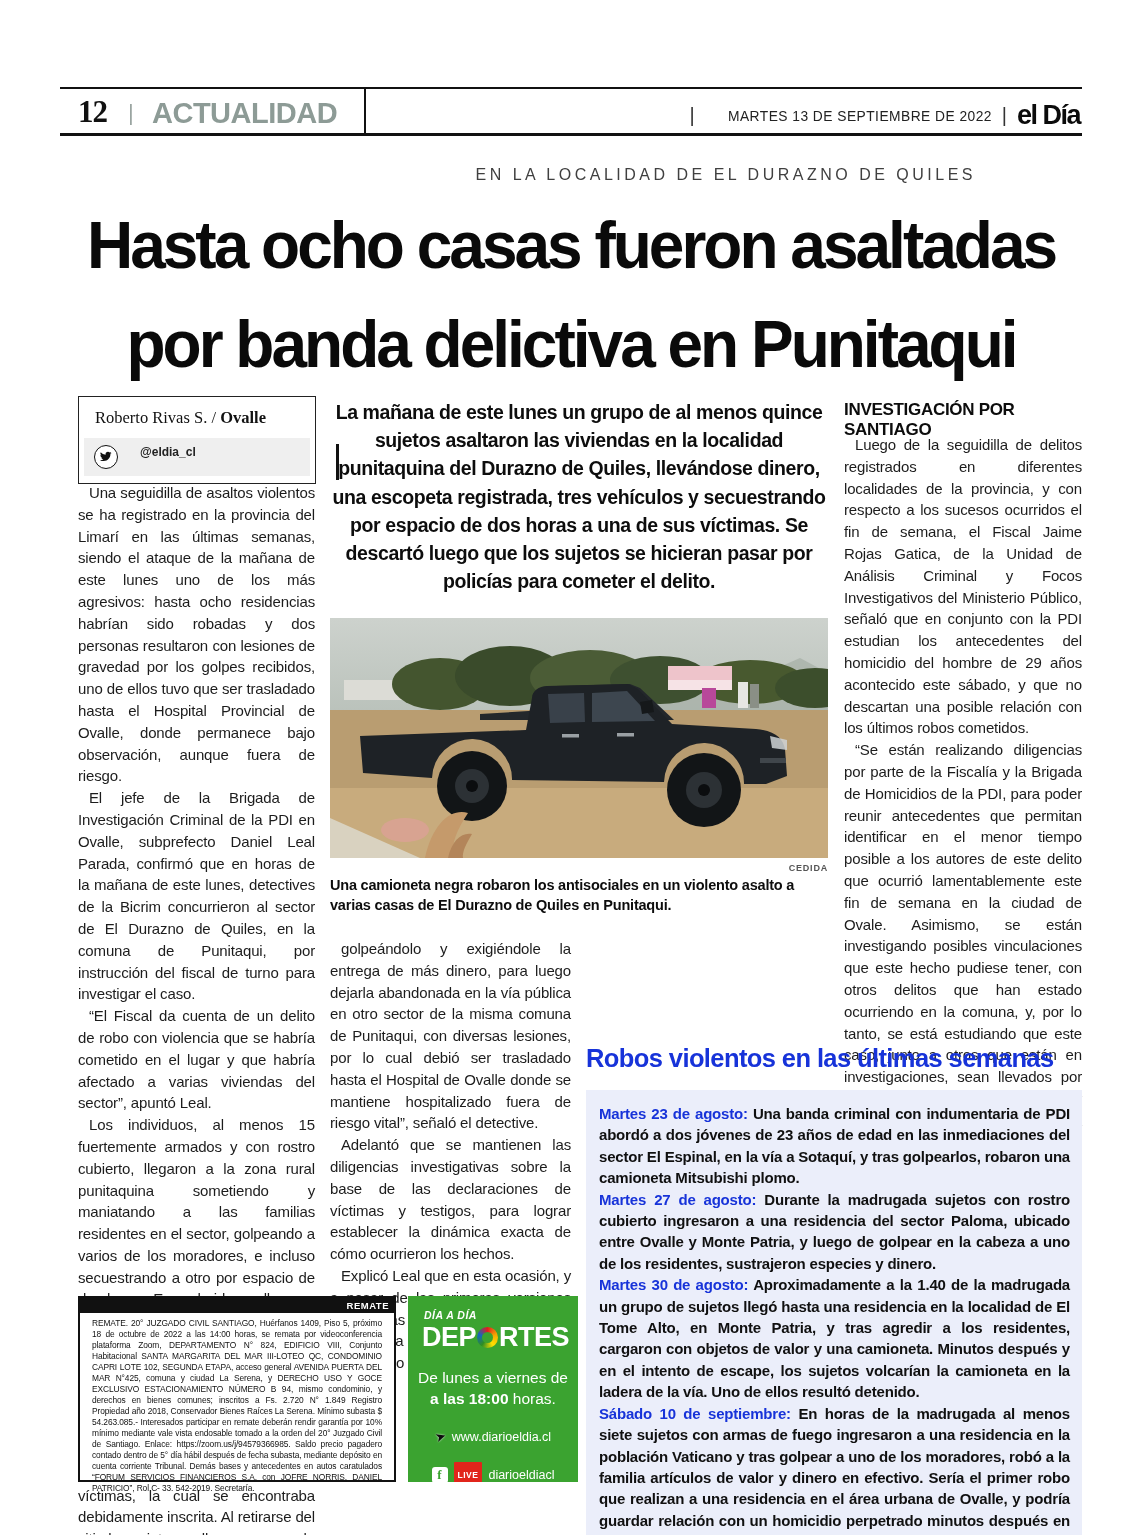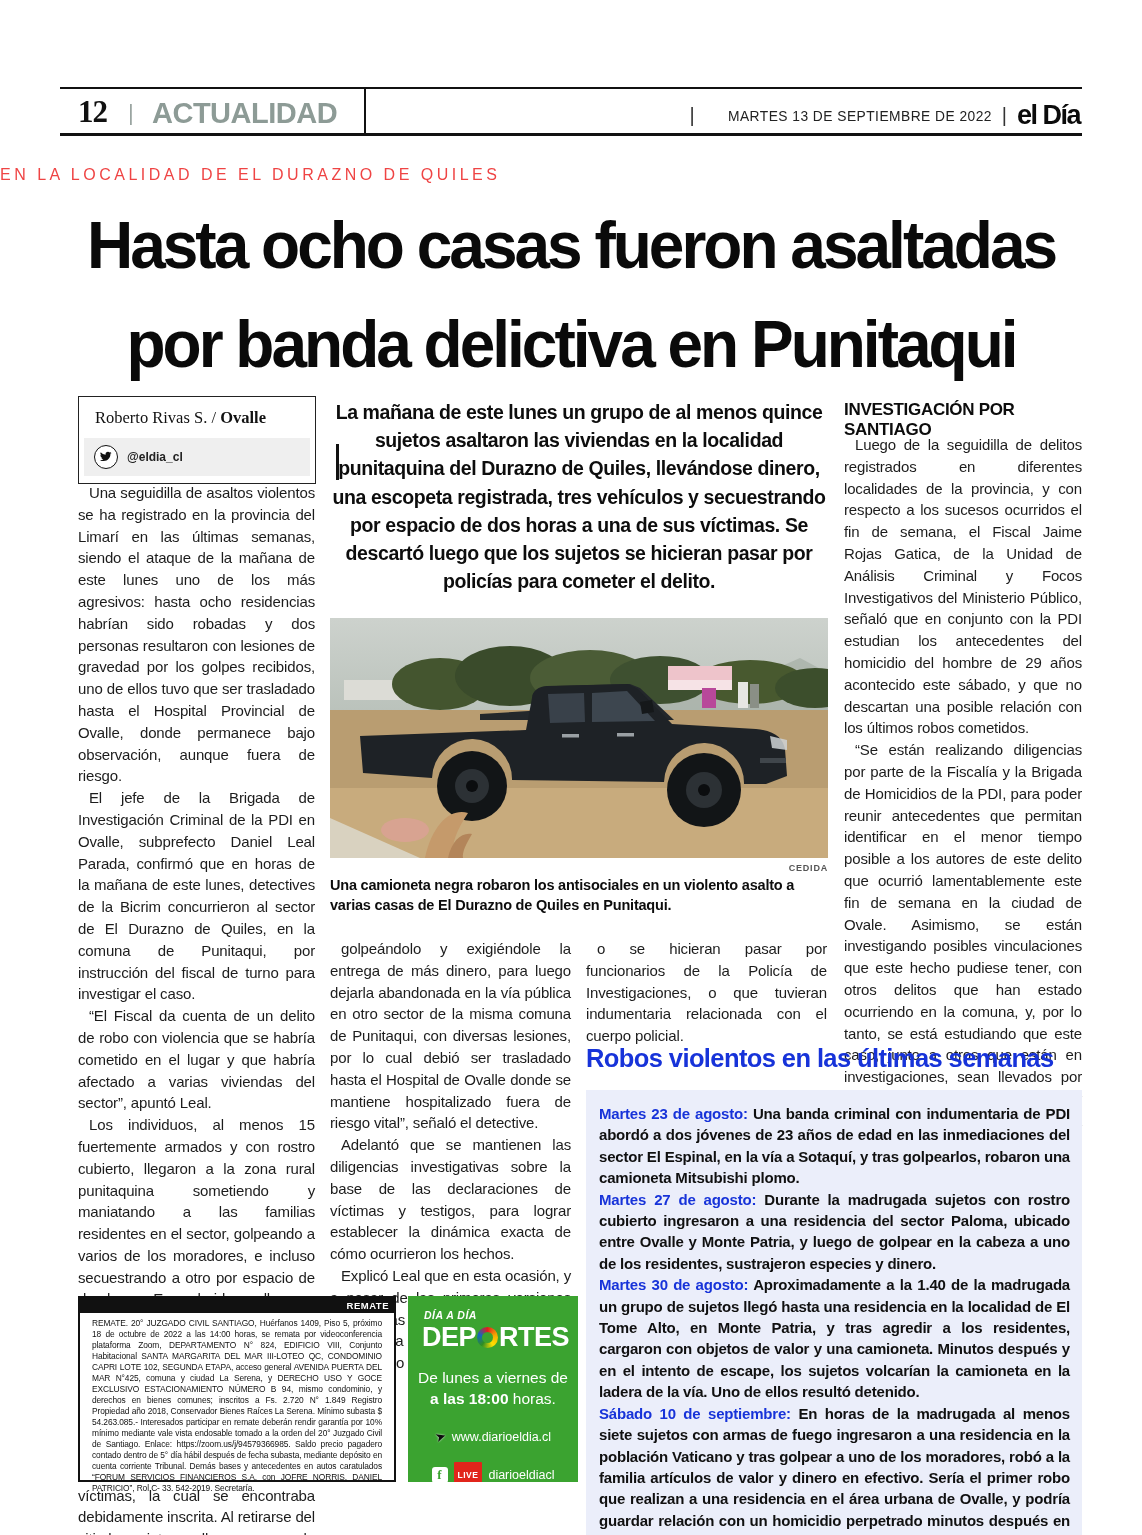--- a/index.html
+++ b/index.html
@@ -13,29 +13,29 @@
   .hdr-vrule   { position:absolute; left:364px; top:88px; height:45px; width:1.5px; background:#111; }
   .page-num { position:absolute; left:78px; top:94px; font-family:"Liberation Serif", serif; font-weight:700; font-size:31px; letter-spacing:-1px; }
   .hdr-sep1 { position:absolute; left:128px; top:100px; font-size:22px; color:#9aa5a1; font-weight:300; }
   .section-name { position:absolute; left:152px; top:97px; font-size:29px; font-weight:700; letter-spacing:-0.5px; color:#8d9b96; }
   .hdr-right { position:absolute; right:62px; top:100px; display:flex; align-items:center; gap:10px; }
   .hdr-date { font-size:15px; letter-spacing:0.5px; color:#222; transform:scaleX(0.92); transform-origin:right center; }
   .hdr-sep2 { font-size:20px; color:#333; font-weight:300; }
   .brand { font-size:27px; font-weight:700; letter-spacing:-1.5px; color:#0b0b0b; }
 
   
-  .kicker { position:absolute; left:0; width:976px; top:166px; text-align:left; font-size:16px; letter-spacing:3.5px; color:#ef4444; }
+  .kicker { position:absolute; left:0; width:976px; top:166px; text-align:right; font-size:16px; letter-spacing:3.5px; color:#404040; }
   .headline { position:absolute; left:40px; width:1062px; top:196px; text-align:center;
               font-size:64px; line-height:95px; font-weight:700; letter-spacing:-3px; color:#0a0a0a; transform:scaleY(1.04); transform-origin:top center; }
 
   
   .byline-box { position:absolute; left:78px; top:396px; width:238px; border:1.5px solid #222; background:#fff; padding:11px 0 7px 0; }
   .byline-name { font-family:"Liberation Serif", serif; font-size:16.5px; padding:0 0 10px 16px; color:#111; }
   .byline-name b { font-weight:700; }
-  .byline-social { background:#efefef; margin:0 5px; padding:7px 10px; display:flex; align-items:center; gap:9px; }
+  .byline-social { background:#efefef; margin:0 5px; padding:7px 10px; display:flex; gap:22px; }
   .tw-circ { width:24px; height:24px; border:1.8px solid #111; border-radius:50%; display:flex; align-items:center; justify-content:center; background:#fff; }
   .byline-handle { font-size:12px; font-weight:700; color:#222; }
   .column-rule { position:absolute; left:336px; top:444px; width:2.5px; height:36px; background:#111; }
 
   
   .lead { position:absolute; left:330px; top:398px; width:498px; text-align:center;
           font-size:19.5px; line-height:28.2px; font-weight:700; letter-spacing:-0.4px; color:#0d0d0d; }
 
   
   .photo { position:absolute; left:330px; top:618px; width:498px; height:240px; overflow:hidden; background:#c3c9c4; }
@@ -168,23 +168,20 @@
       <p>El jefe de la Brigada de Investigación Criminal de la PDI en Ovalle, subprefecto Daniel Leal Parada, confirmó que en horas de la mañana de este lunes, detectives de la Bicrim concurrieron al sector de El Durazno de Quiles, en la comuna de Punitaqui, por instrucción del fiscal de turno para investigar el caso.</p>
       <p>“El Fiscal da cuenta de un delito de robo con violencia que se habría cometido en el lugar y que habría afectado a varias viviendas del sector”, apuntó Leal.</p>
       <p>Los individuos, al menos 15 fuertemente armados y con rostro cubierto, llegaron a la zona rural punitaquina sometiendo y maniatando a las familias residentes en el sector, golpeando a varios de los moradores, e incluso secuestrando a otro por espacio de dos horas. En su huida, se llevaron objetos de valor y dinero en efectivo, además de tres vehículos: dos que fueron recuperados y una camioneta Toyota negra de la que no se ha conseguido rastro alguno, y se mantiene su encargo por robo.</p>
       <p>“Los sujetos también robaron una escopeta, propiedad de una de las víctimas, la cual se encontraba debidamente inscrita. Al retirarse del sitio los sujetos se llevaron a una de sus víctimas, la que mantuvieron retenida por al menos dos horas,</p>
     </div>
   <div class="bodycol col2">
       <p>golpeándolo y exigiéndole la entrega de más dinero, para luego dejarla abandonada en la vía pública en otro sector de la misma comuna de Punitaqui, con diversas lesiones, por lo cual debió ser trasladado hasta el Hospital de Ovalle donde se mantiene hospitalizado fuera de riesgo vital”, señaló el detective.</p>
       <p>Adelantó que se mantienen las diligencias investigativas sobre la base de las declaraciones de víctimas y testigos, para lograr establecer la dinámica exacta de cómo ocurrieron los hechos.</p>
       <p>Explicó Leal que en esta ocasión, y a pesar de las primeras versiones recopiladas sobre este hecho, se descartaría que los sujetos se hayan identificado</p>
     </div>
-  <div class="bodycol col3">
-      <p>o se hicieran pasar por funcionarios de la Policía de Investigaciones, o que tuvieran indumentaria relacionada con el cuerpo policial.</p>
-    </div>
 
   <div class="sidebar-head">INVESTIGACIÓN POR SANTIAGO</div>
   <div class="bodycol col4">
       <p>Luego de la seguidilla de delitos registrados en diferentes localidades de la provincia, y con respecto a los sucesos ocurridos el fin de semana, el Fiscal Jaime Rojas Gatica, de la Unidad de Análisis Criminal y Focos Investigativos del Ministerio Público, señaló que en conjunto con la PDI estudian los antecedentes del homicidio del hombre de 29 años acontecido este sábado, y que no descartan una posible relación con los últimos robos cometidos.</p>
       <p>“Se están realizando diligencias por parte de la Fiscalía y la Brigada de Homicidios de la PDI, para poder reunir antecedentes que permitan identificar en el menor tiempo posible a los autores de este delito que ocurrió lamentablemente este fin de semana en la ciudad de Ovale. Asimismo, se están investigando posibles vinculaciones que este hecho pudiese tener, con otros delitos que han estado ocurriendo en la comuna, y, por lo tanto, se está estudiando que este caso, junto a otros que están en investigaciones, sean llevados por la Unidad de Análisis criminal y Focos Investigativos de la Fiscalía Regional”, señaló Rojas.</p>
       <p>Estos hechos pudieran guardar relación con al menos cuatro episodios de robos violentos en las últimas semanas.</p>
     </div>
 
   <div class="tl-head">Robos violentos en las últimas semanas</div>
   <div class="timeline">

